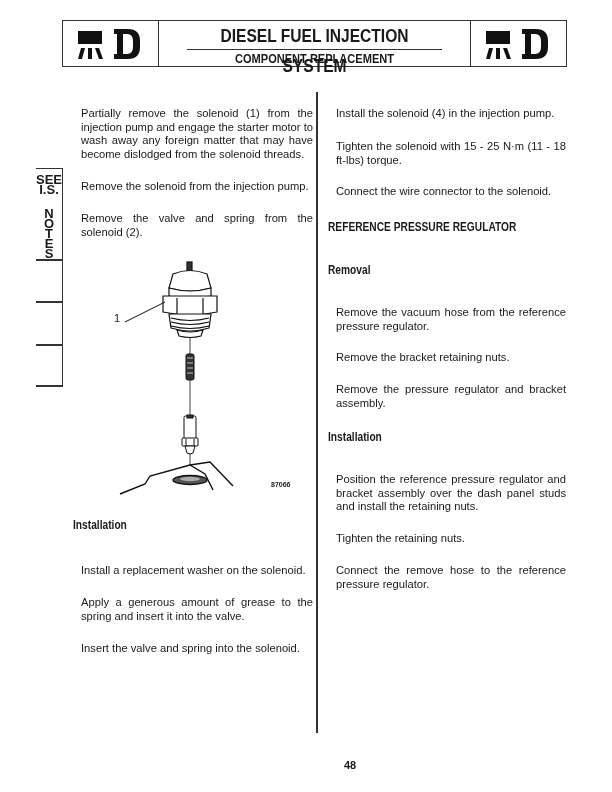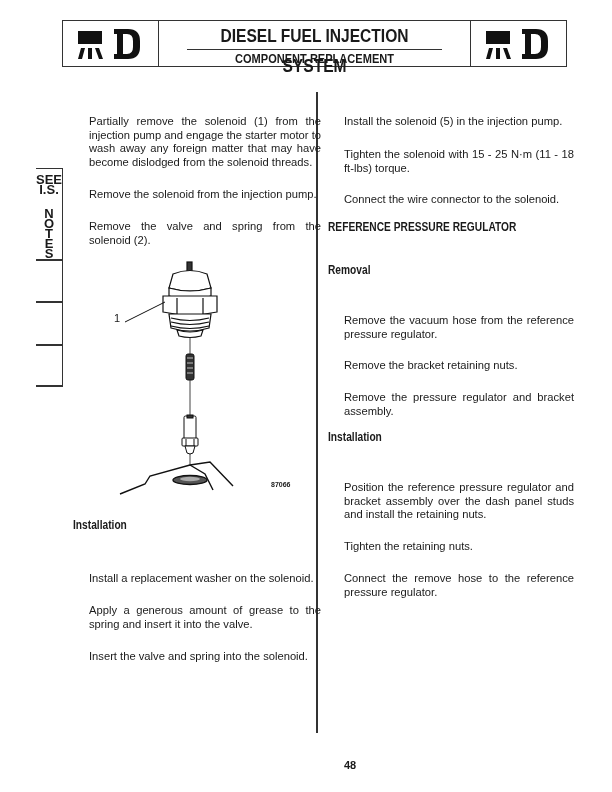--- a/index.html
+++ b/index.html
@@ -12,21 +12,21 @@
     .logo-cell.right { right: 0; border-left: 1.5px solid #333; }
     .logo-cell svg { position: absolute; left: 50%; top: 50%; transform: translate(-50%, -50%); }
     .title-cell { position: absolute; left: 96px; right: 96px; top: 0; height: 100%; }
     .title-main { position: absolute; left: 0; right: 0; top: 0; height: 28px; border-bottom: 1.5px solid #333;
       text-align: center; font-weight: bold; font-size: 19px; line-height: 30px; letter-spacing: 0px;
       font-family: "Liberation Sans", sans-serif; transform: scaleX(0.82); transform-origin: center; }
     .title-sub { position: absolute; left: 0; right: 0; top: 29px; height: 17px; text-align: center;
       font-weight: bold; font-size: 13px; line-height: 17px; transform: scaleX(0.85); transform-origin: center; }
 
     .col { position: absolute; font-size: 11.2px; line-height: 13.6px; }
-    .col p { margin: 16px; position: absolute; text-align: justify; }
+    .col p { margin: 8px; position: absolute; text-align: justify; }
     .col-left { left: 73px; width: 232px; }
     .col-right { left: 328px; width: 230px; }
     .heading { font-weight: bold; font-size: 12px; position: absolute; margin: 0;
       transform: scaleX(0.85); transform-origin: left center; white-space: nowrap; }
 
     .divider { position: absolute; left: 316px; top: 92px; width: 1.5px; height: 641px; background: #333; }
 
     .notes-bar { position: absolute; left: 36px; top: 168px; width: 27px; height: 218px;
       border-right: 1.5px solid #333; border-top: 1.5px solid #333; box-sizing: border-box; }
     .notes-bar .rule { position: absolute; left: 0; width: 100%; height: 1.5px; background: #333; }
@@ -143,21 +143,21 @@
     <path d="M15 244 L40 234 L45 226 L85 215 L105 212 L128 236"></path>
     <path d="M85 215 L100 224 L108 240"></path>
     <ellipse cx="85" cy="230" rx="17" ry="4.5" fill="#555" stroke="#111"></ellipse>
     <ellipse cx="85" cy="229" rx="10" ry="2.2" fill="#aaa" stroke="none"></ellipse>
   </g>
 </svg>
 <div class="fig-callout">1</div>
 <div class="fig-id">87066</div>
 
 <div class="col col-right">
-  <p style="top:99px; width:230px">Install the solenoid (5) in the injection pump.</p>
+  <p style="top:99px; width:230px">Install the solenoid (4) in the injection pump.</p>
   <p style="top:132px; width:230px">Tighten the solenoid with 15 - 25 N·m (11 - 18 ft-lbs) torque.</p>
   <p style="top:177px; width:230px">Connect the wire connector to the solenoid.</p>
 
   <div class="heading" style="top:221px">REFERENCE PRESSURE REGULATOR</div>
 
   <div class="heading" style="top:264px">Removal</div>
   <p style="top:298px; width:230px">Remove the vacuum hose from the reference pressure regulator.</p>
   <p style="top:343px; width:230px">Remove the bracket retaining nuts.</p>
   <p style="top:375px; width:230px">Remove the pressure regulator and bracket assembly.</p>
 

